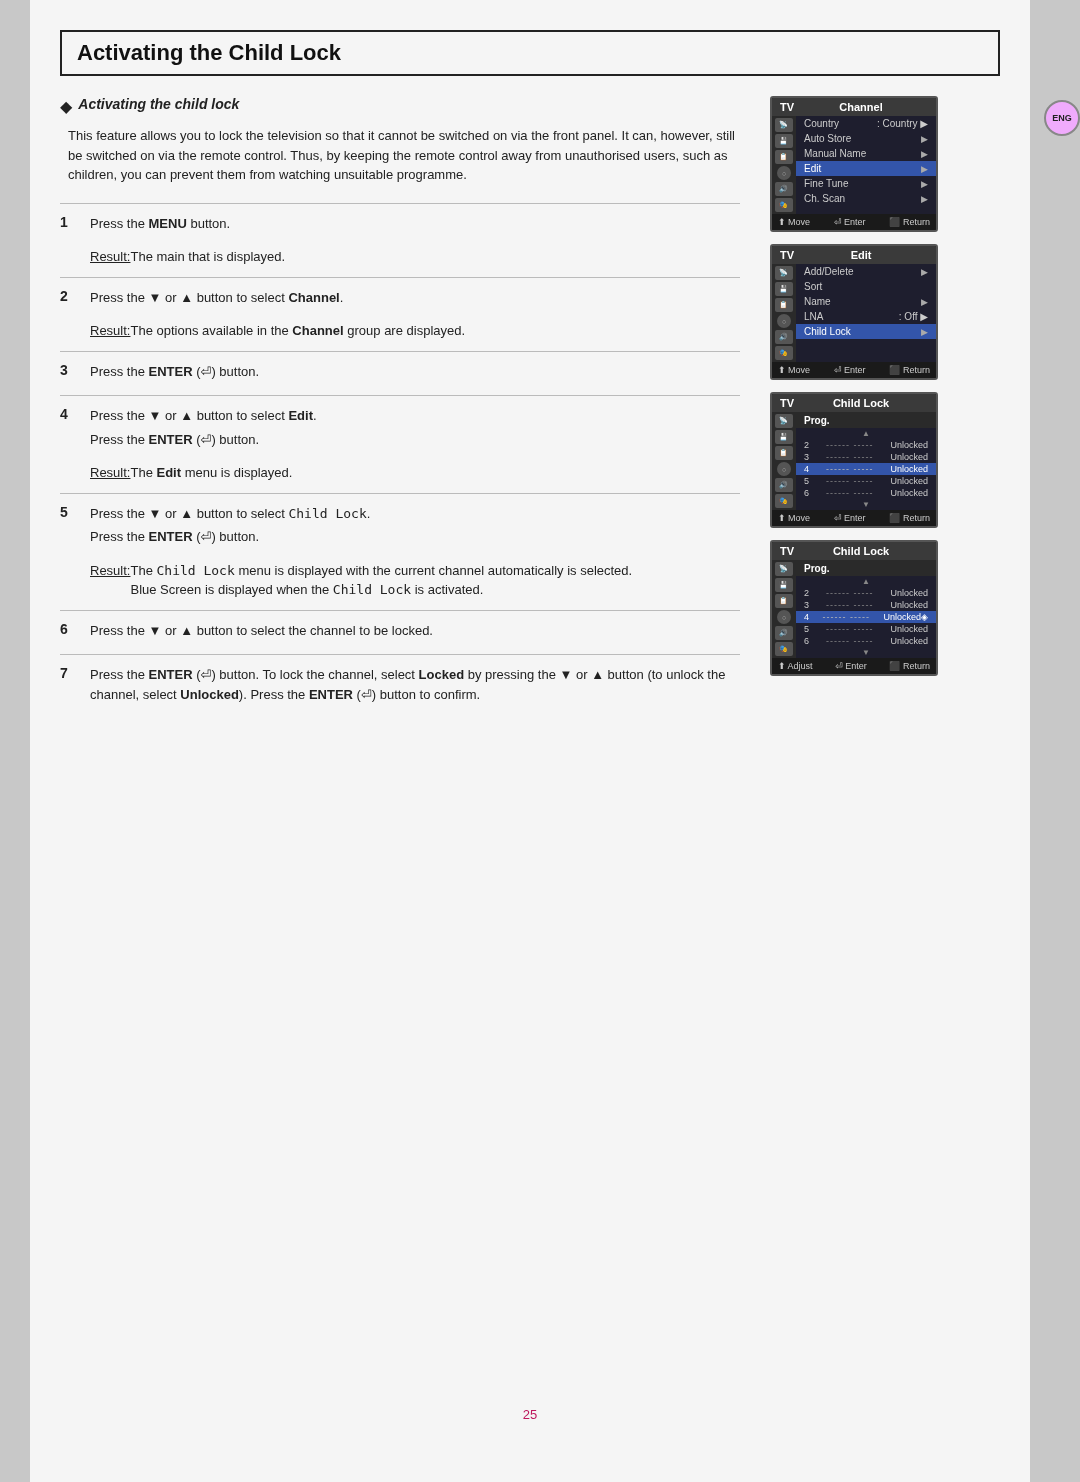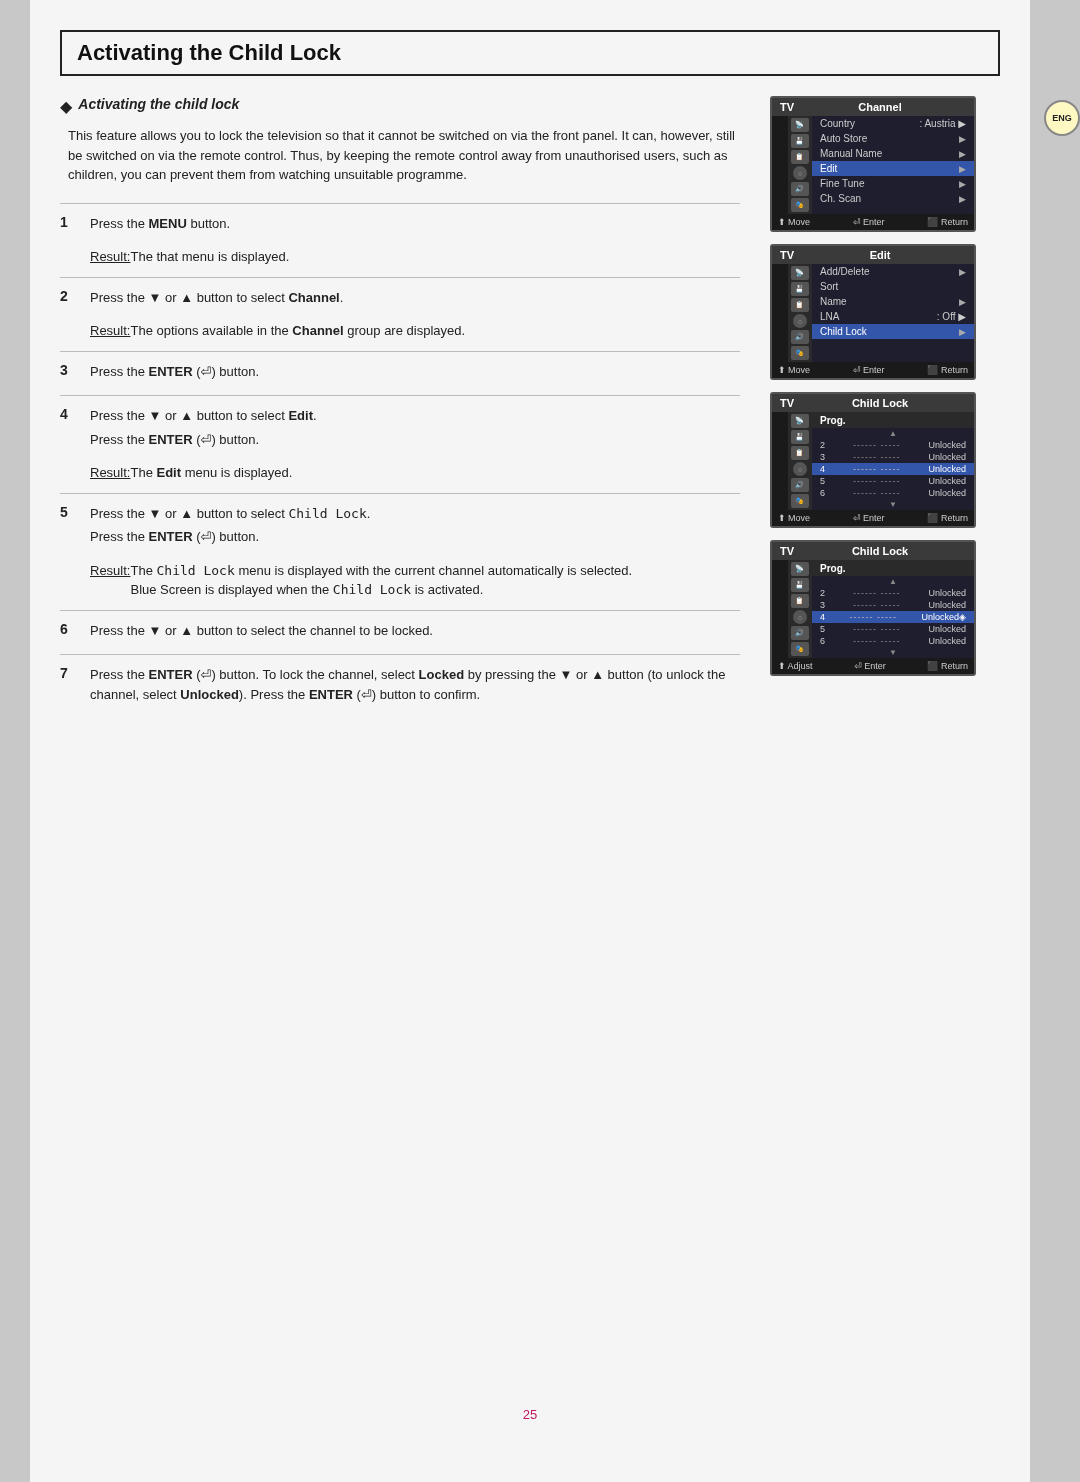--- a/index.html
+++ b/index.html
@@ -148,21 +148,21 @@
       position: relative;
     }
 
     .eng-badge {
       position: absolute;
       top: 100px;
       right: 0;
       width: 36px;
       height: 36px;
       border-radius: 50%;
-      background: #fef9c3;
+      background: #f0abfc;
       border: 2px solid #888;
       display: flex;
       align-items: center;
       justify-content: center;
       font-size: 9px;
       font-weight: bold;
       color: #222;
     }
 
     
@@ -174,37 +174,36 @@
       font-size: 13px;
       color: #be185d;
     }
 
     
     .tv-screen {
       background: #1a1a1a;
       border: 2px solid #555;
       border-radius: 3px;
       overflow: hidden;
-      width: 206px;
+      width: 168px;
     }
 
     .tv-header {
       background: #3a3a3a;
       display: flex;
       justify-content: space-between;
       align-items: center;
       padding: 3px 8px;
       color: #fff;
       font-size: 11px;
       font-weight: bold;
     }
 
     .tv-row-container {
       display: flex;
-      padding-left: 16px;
     }
 
     .tv-icons-col {
       width: 24px;
       display: flex;
       flex-direction: column;
       align-items: center;
       padding: 2px 2px;
       gap: 2px;
       background: #2a2a2a;
@@ -337,21 +336,21 @@
         </div>
 
         <p class="intro-text">This feature allows you to lock the television so that it cannot be switched on via the front panel. It can, however, still be switched on via the remote control. Thus, by keeping the remote control away from unauthorised users, such as children, you can prevent them from watching unsuitable programme.</p>
 
         <div class="step-row">
           <span class="step-number">1</span>
           <div class="step-content">
             <p>Press the <strong>MENU</strong> button.</p>
             <div class="result-row">
               <span class="result-label">Result:</span>
-              <span class="result-text">The that menu is displayed.</span>
+              <span class="result-text">The main that is displayed.</span>
             </div>
           </div>
         </div>
 
         <div class="step-row">
           <span class="step-number">2</span>
           <div class="step-content">
             <p>Press the ▼ or ▲ button to select <strong>Channel</strong>.</p>
             <div class="result-row">
               <span class="result-label">Result:</span>
@@ -433,21 +432,21 @@
                 <div class="tv-icon-item">
                     <span style="color:#aaa;font-size:7px;">🔊</span>
                   </div>
                 <div class="tv-icon-item">
                     <span style="color:#aaa;font-size:7px;">🎭</span>
                   </div>
               </div>
               <div class="tv-menu-col">
                 <div class="tv-menu-item">
                   <span>Country</span>
-                    <span>: Austria ▶</span>
+                    <span>: Country ▶</span>
                 </div>
                 <div class="tv-menu-item">
                   <span>Auto Store</span>
                     <span class="arrow">▶</span>
                 </div>
                 <div class="tv-menu-item">
                   <span>Manual Name</span>
                     <span class="arrow">▶</span>
                 </div>
                 <div class="tv-menu-item highlighted">

